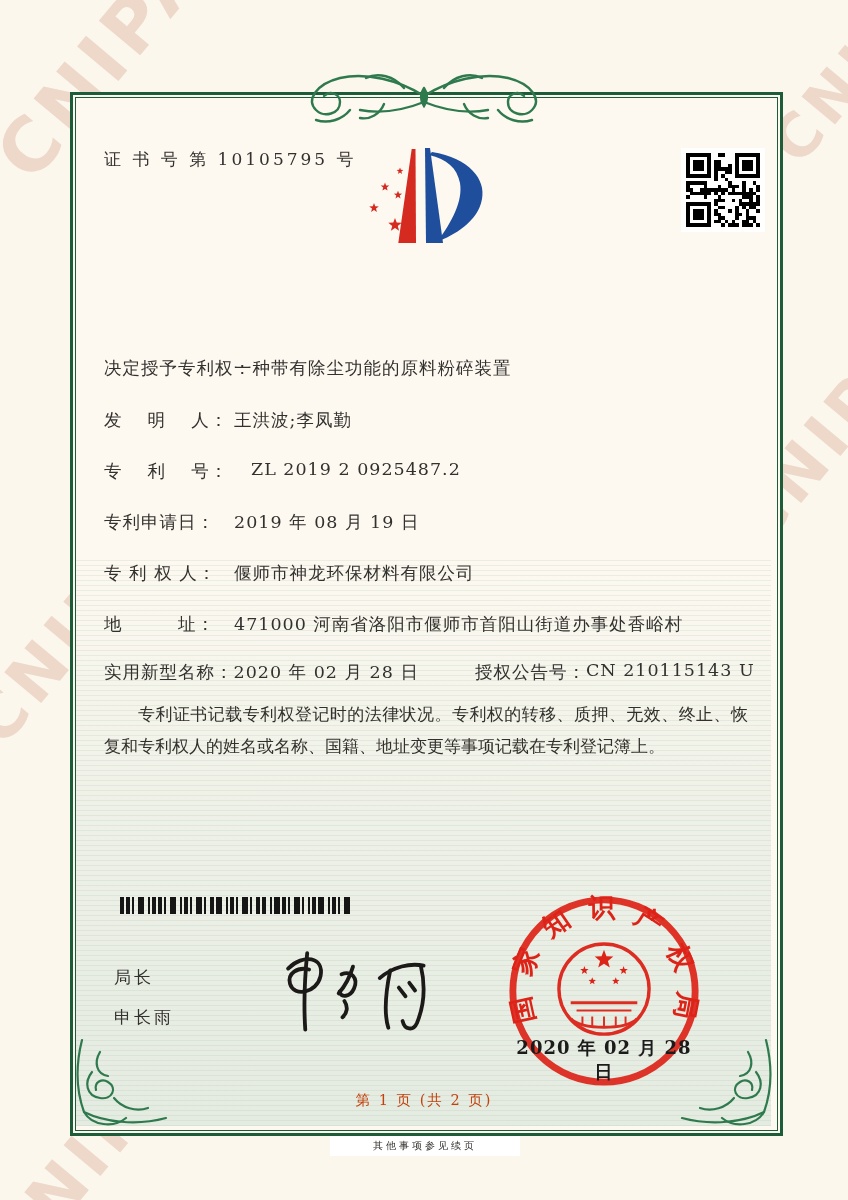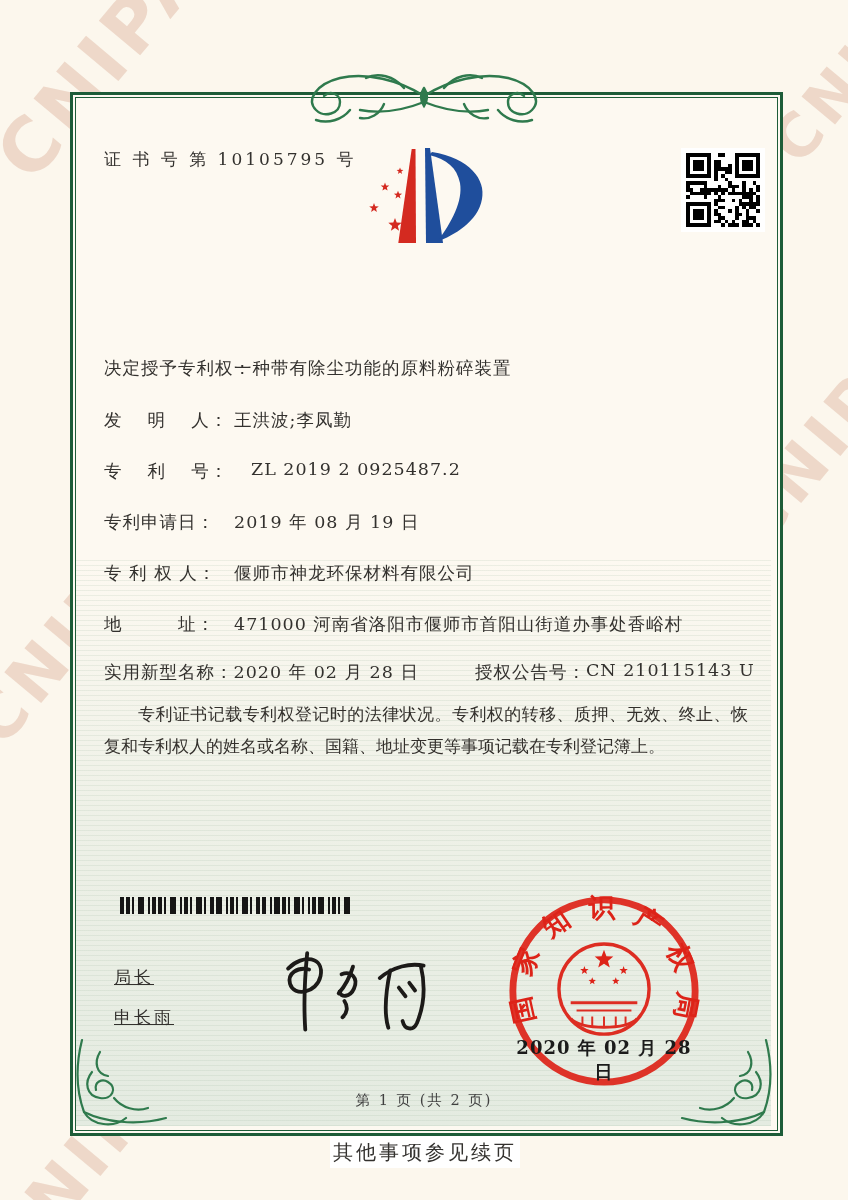--- a/index.html
+++ b/index.html
@@ -41,31 +41,31 @@
   .grant-gap{margin-left:56px;}
 
   .body-text{position:absolute;left:104px;top:698px;width:644px;
       font-size:17px;line-height:32px;text-align:justify;color:#33302c;}
   .body-text p{margin:0;text-indent:2em;}
 
   .barcode{position:absolute;left:120px;top:897px;height:17px;display:flex;align-items:stretch;}
   .barcode div{height:100%;}
 
   .signer{position:absolute;left:114px;top:966px;font-size:17px;letter-spacing:3px;}
-  .signer div{margin-bottom:17px;text-decoration:underline;}
+  .signer div{margin-bottom:17px;}
   .signature{position:absolute;left:248px;top:938px;width:210px;height:105px;}
 
   .seal{position:absolute;left:506px;top:893px;width:196px;height:196px;}
   .seal-date{position:absolute;left:508px;top:1036px;width:192px;text-align:center;
       font-size:18px;letter-spacing:1px;color:#1b1b1b;font-weight:bold;}
 
   .pageinfo{position:absolute;left:0;top:1091px;width:848px;text-align:center;
-      font-size:14.5px;letter-spacing:2px;color:#404040;}
-  .contnote{position:absolute;left:330px;top:1136px;width:190px;height:32px;background:#ffffff;
-      display:flex;align-items:center;justify-content:center;font-size:20px;letter-spacing:3px;}
+      font-size:14.5px;letter-spacing:2px;color:#c2410c;}
+  .contnote{position:absolute;left:330px;top:1136px;width:190px;height:20px;background:#ffffff;
+      display:flex;align-items:center;justify-content:center;font-size:10px;letter-spacing:3px;}
 
   svg{display:block;}
 </style>
 </head>
 <body>
 
 <div class="sheet">
 
   <div class="wm" style="left:-38px;top:18px;font-size:74px;">CNIPA</div>
   <div class="wm" style="left:742px;top:30px;font-size:60px;">CNIPA</div>

